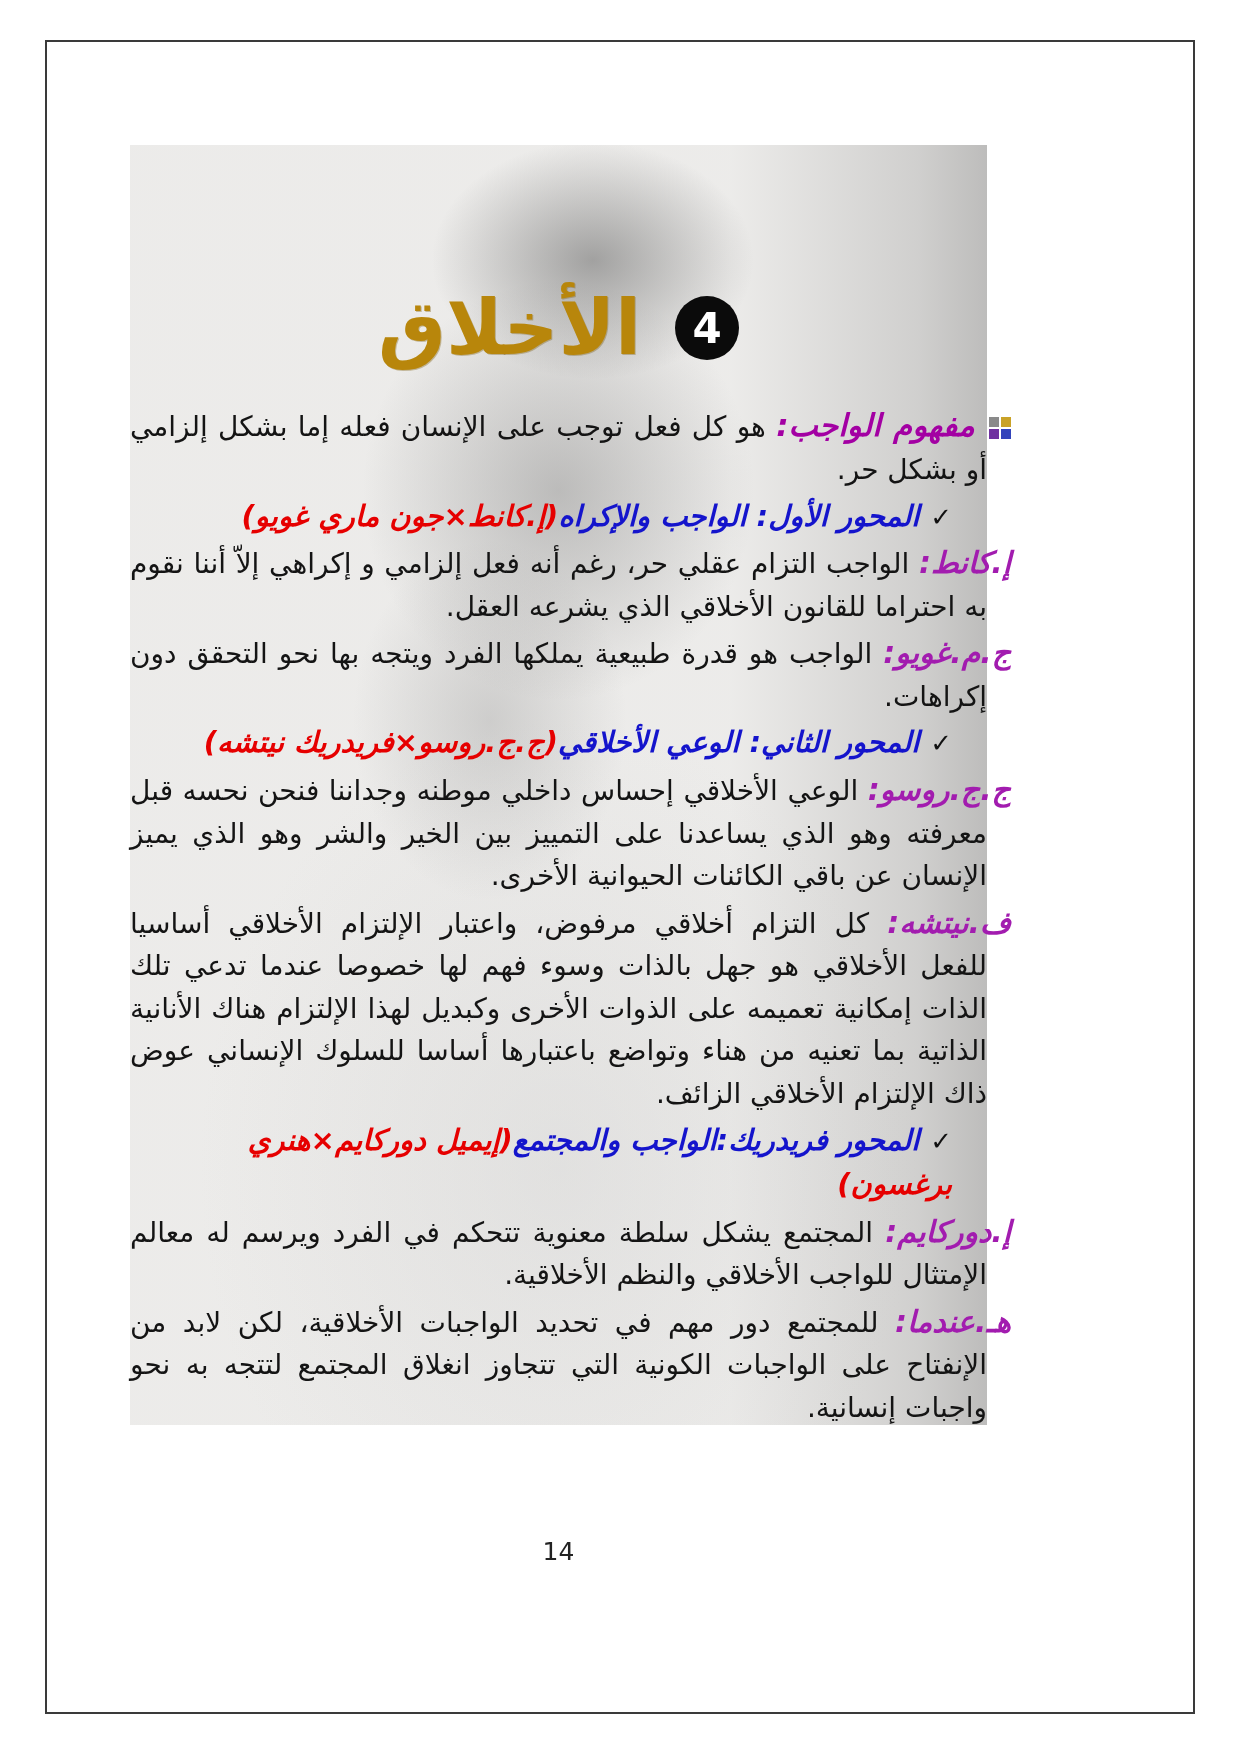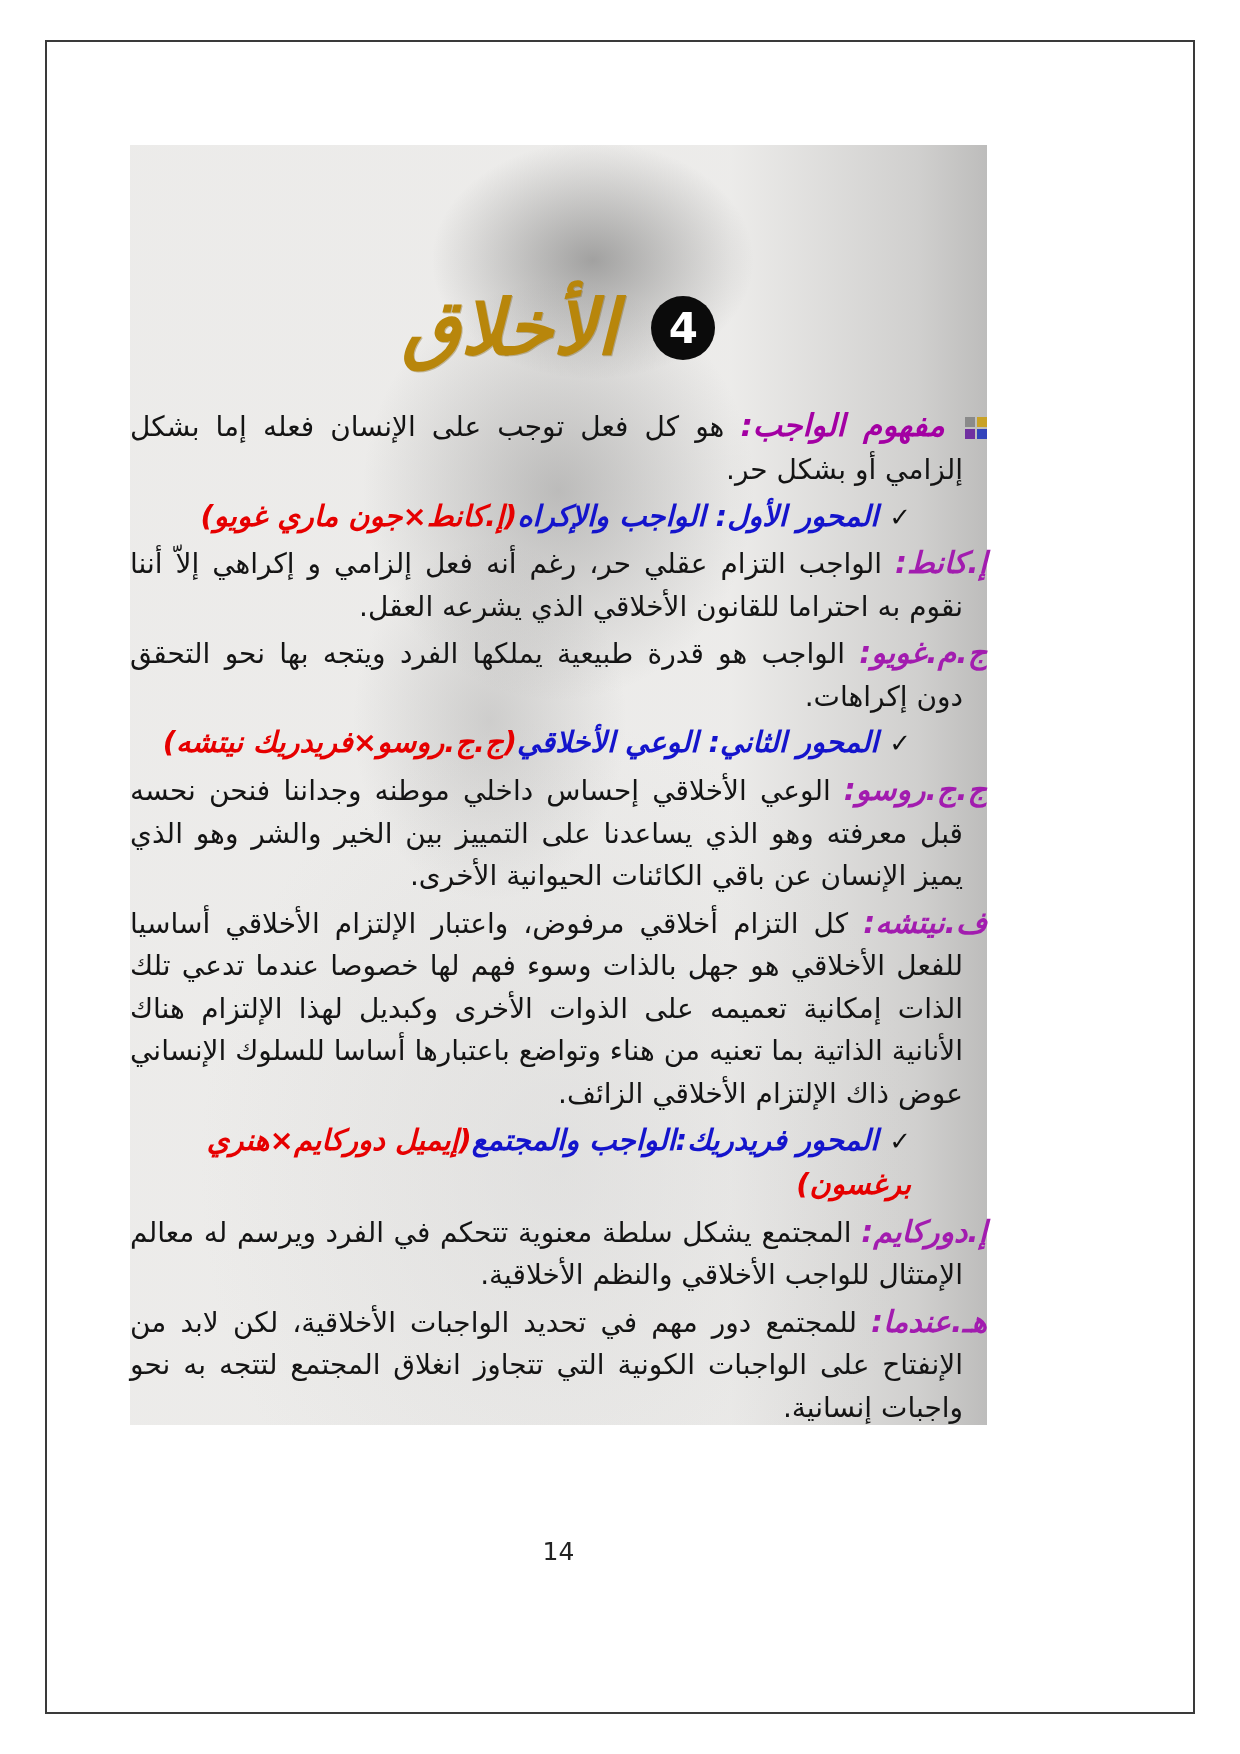--- a/index.html
+++ b/index.html
@@ -64,34 +64,32 @@
     font-weight: bold;
     display: flex;
     align-items: center;
     justify-content: center;
     flex: 0 0 auto;
   }
   .doc-title {
     color: #b8860b;
     font-size: 76px;
     font-weight: bold;
-    font-style: italic;
     line-height: 1;
     text-shadow: 1px 1px 0 rgba(120,90,10,0.35);
   }
   .para {
     margin: 0 0 2px 0;
     font-size: 28px;
     line-height: 1.52;
     text-align: justify;
-    padding-right: 24px;
     text-indent: -24px;
   }
   .para.heading {
-    padding-right: 76px;
+    padding-right: 35px;
     text-indent: 0;
     text-align: right;
   }
   .check {
     color: #111;
     font-size: 26px;
     margin-left: 2px;
   }
   .magenta {
     color: #a300a3;

